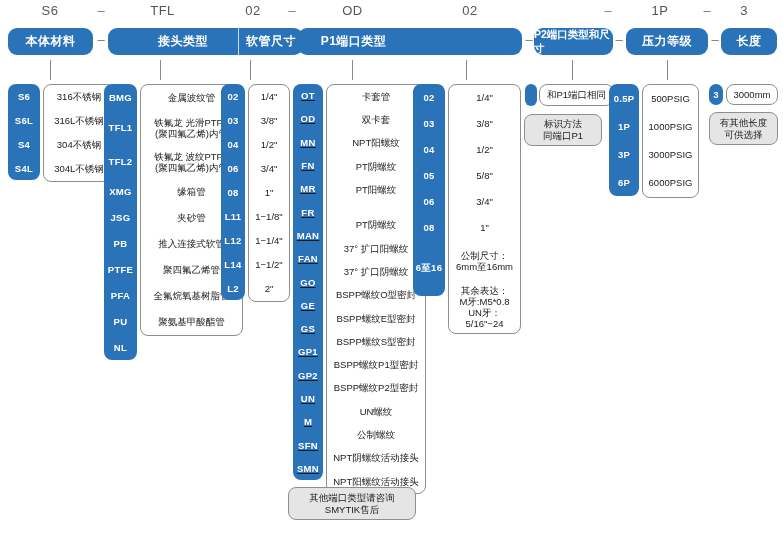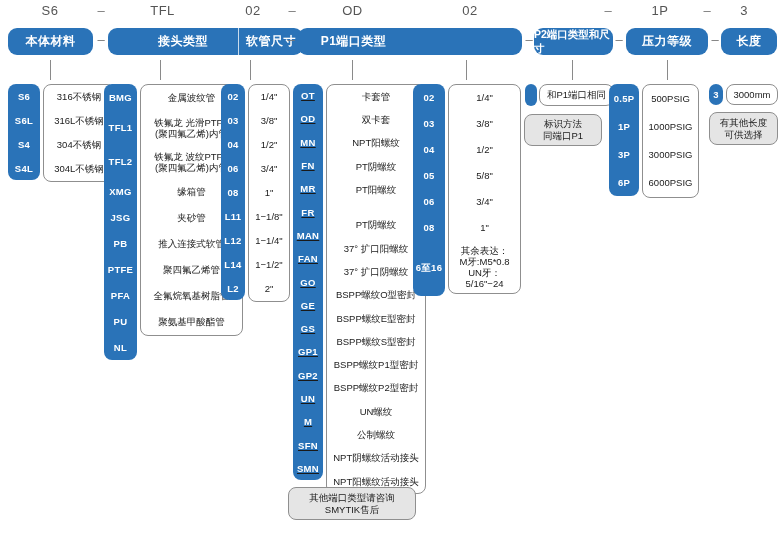--- a/index.html
+++ b/index.html
@@ -273,20 +273,24 @@
         <div class="c" style="height: 26px;">08</div>
         <div class="c" style="height: 56px;">6至16</div>
       </div>
     <div class="vals" id="p2-vals" style="width:73px;margin-left:3px;">
         <div class="v" style="height: 26px;">1/4"</div>
         <div class="v" style="height: 26px;">3/8"</div>
         <div class="v" style="height: 26px;">1/2"</div>
         <div class="v" style="height: 26px;">5/8"</div>
         <div class="v" style="height: 26px;">3/4"</div>
         <div class="v" style="height: 26px;">1"</div>
+        <div class="v two" style="height: 40px;">
+          <span>公制尺寸：</span>
+          <span>6mm至16mm</span>
+        </div>
         <div class="v two" style="height: 52px;">
           <span>其余表达：</span>
           <span>M牙:M5*0.8</span>
           <span>UN牙：5/16"−24</span>
         </div>
       </div>
   </div>
 
   <div class="group" style="left:525px;top:84px;">
     <div class="single-code" style="width:12px;height:22px;"></div>

